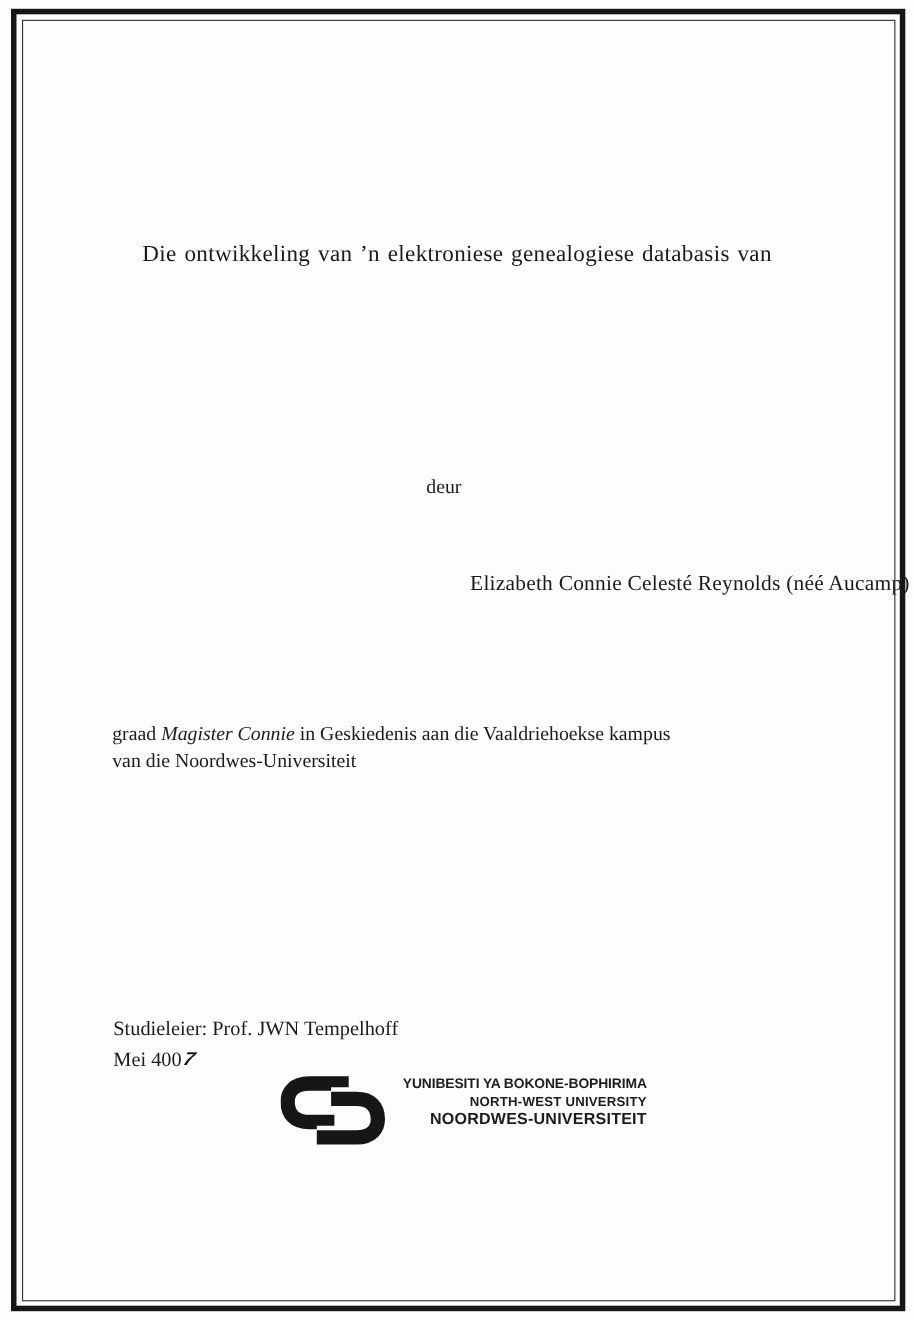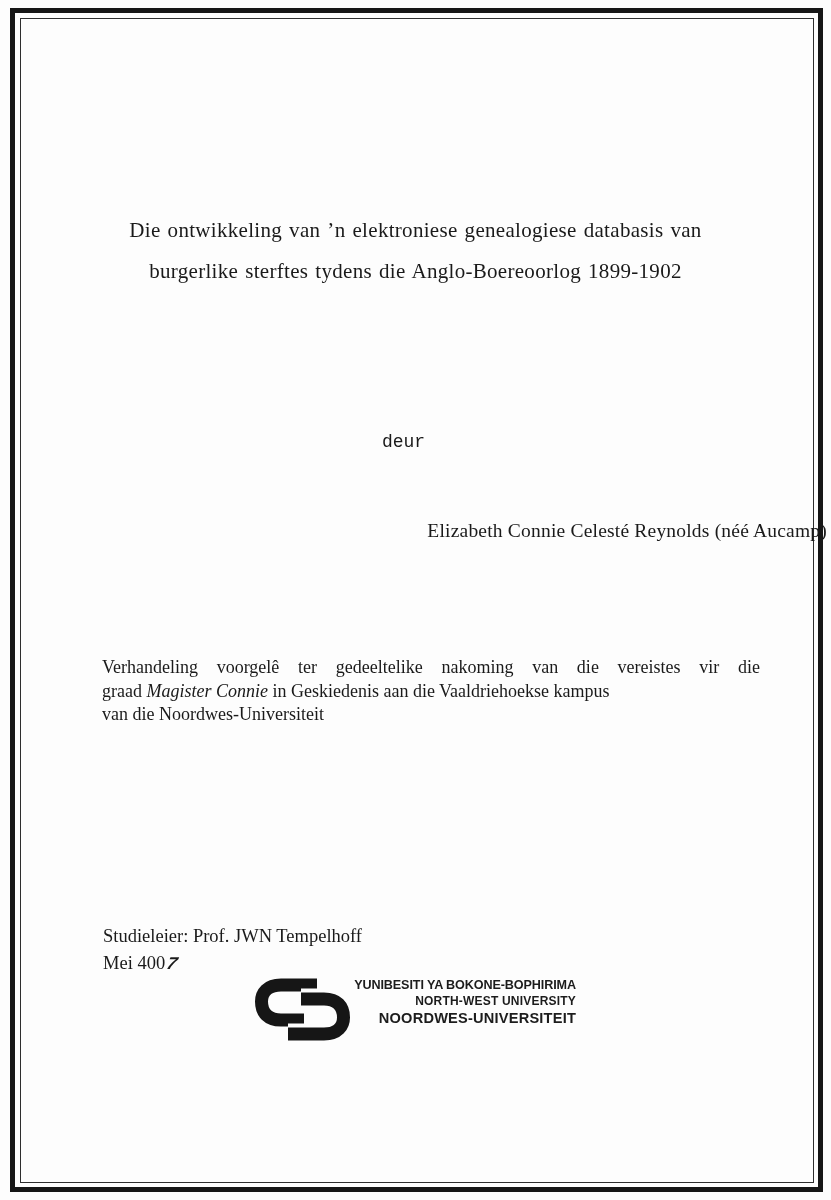--- a/index.html
+++ b/index.html
@@ -37,21 +37,20 @@
     letter-spacing: 0.3px;
     word-spacing: 1.5px;
     font-family: Liberation Serif, serif;
   }
   .title .tline { display: block; }
   .byline {
     position: absolute;
     left: 0; right: 24px; top: 432px;
     text-align: center;
     font-size: 18px;
-    font-family: Liberation Mono, monospace;
   }
   .author {
     position: absolute;
     left: 0; right: 4px; top: 520px;
     text-align: right;
     font-size: 19.5px;
     letter-spacing: 0.2px;
   }
   .statement {
     position: absolute;
@@ -80,21 +79,21 @@
     margin-left: 2px;
   }
   .logo {
     position: absolute;
     left: 255px; top: 970px;
     display: flex;
     align-items: flex-start;
   }
   .logo-mark { width: 95px; height: 82px; flex: 0 0 auto; }
   .logo-text {
-    margin-left: 4px;
+    margin-left: 16px;
     margin-top: 7px;
     width: 222px;
     text-align: right;
     font-family: "Liberation Sans", sans-serif;
     font-weight: 600;
     color: #1c1c1c;
     white-space: nowrap;
   }
   .logo-line1 { font-size: 12.6px; line-height: 16px; letter-spacing: -0.1px; }
   .logo-line2 { font-size: 12px; line-height: 17px; letter-spacing: 0.2px; }
@@ -103,29 +102,27 @@
 </head>
 <body>
 
 <div class="page">
 
   <div class="frame-outer"></div>
   <div class="frame-inner"></div>
 
   <h1 class="title">
     <span class="tline">Die ontwikkeling van ’n elektroniese genealogiese databasis van</span>
-    <span class="tline">burgerlike sterftes tydens die Anglo-Boereoorlog 1899-1902</span>
   </h1>
 
   <div class="byline">deur</div>
 
   <div class="author">Elizabeth Connie Celesté Reynolds (néé Aucamp)</div>
 
   <div class="statement">
-    <div class="just">Verhandeling voorgelê ter gedeeltelike nakoming van die vereistes vir die</div>
     <div><span>graad </span><span class="it">Magister Connie</span><span> in Geskiedenis aan die Vaaldriehoekse kampus</span></div>
     <div>van die Noordwes-Universiteit</div>
   </div>
 
   <div class="supervisor-block">
     <div>Studieleier: Prof. JWN Tempelhoff</div>
     <div><span>Mei 400</span><span class="seven">7</span></div>
   </div>
 
   <div class="logo">

